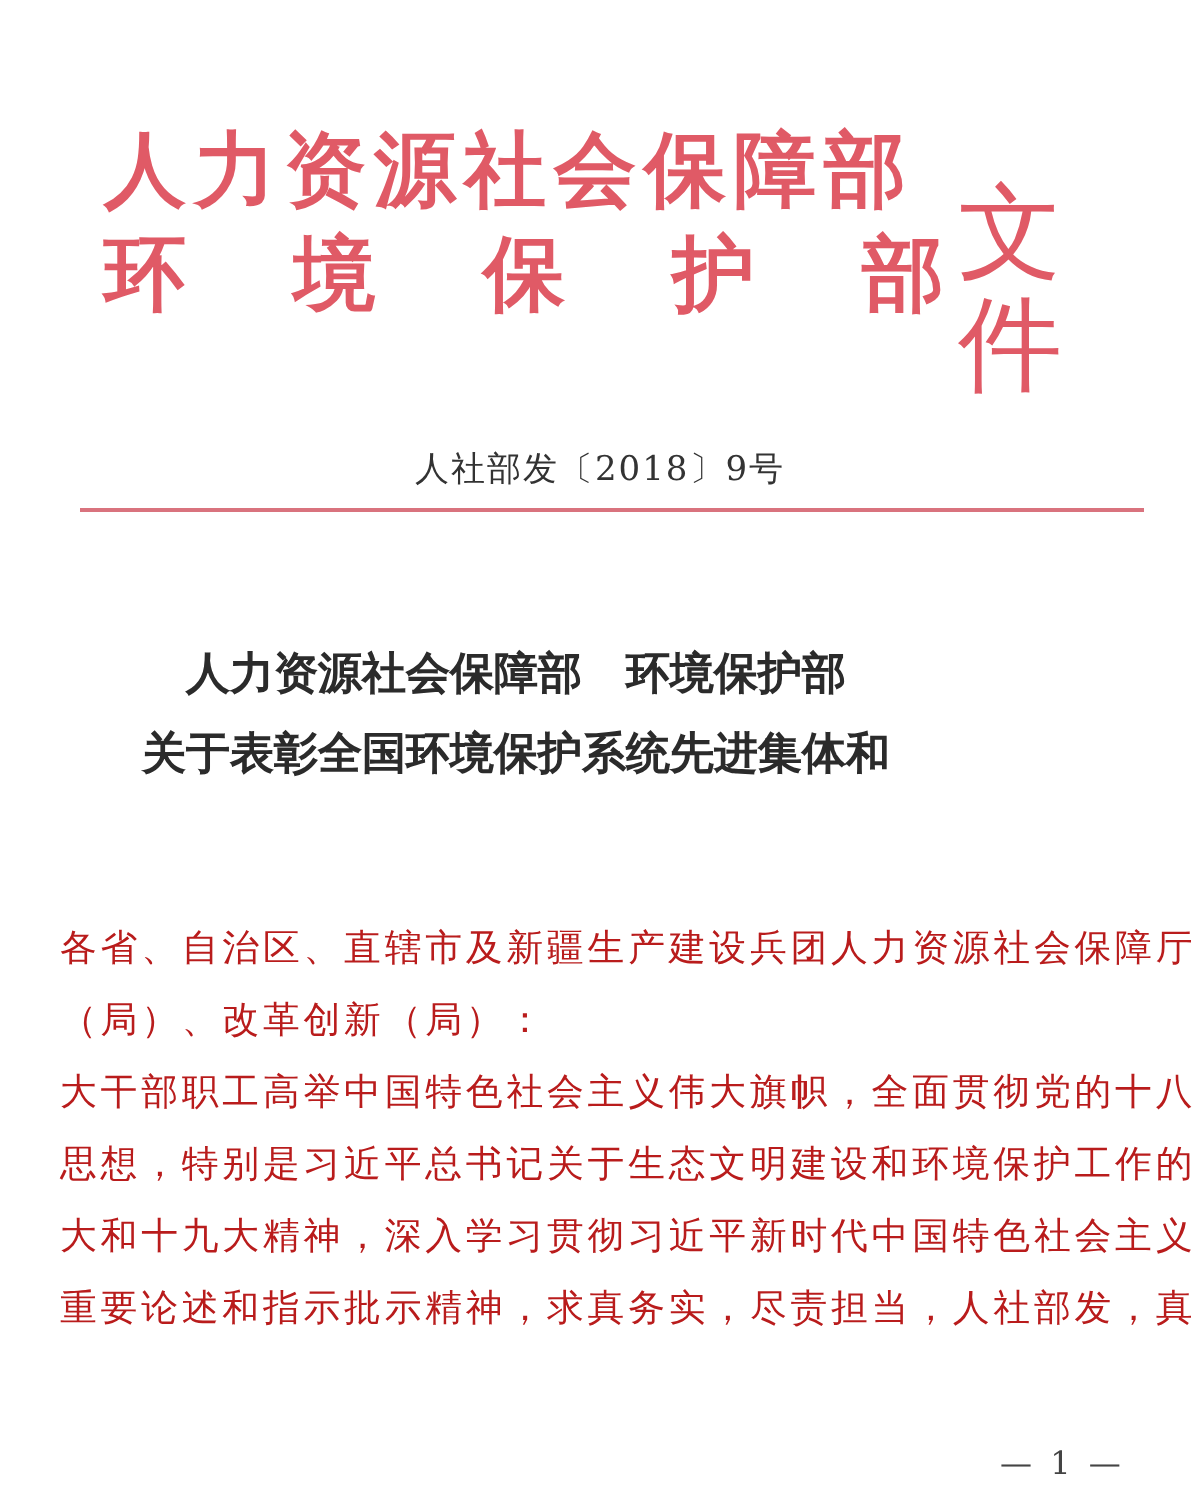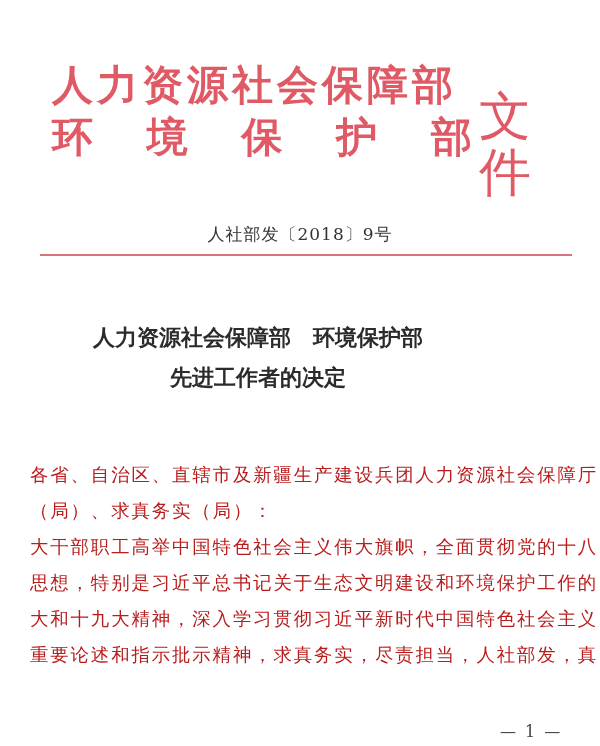--- a/index.html
+++ b/index.html
@@ -12,21 +12,21 @@
   }
   .header-row {
     position: absolute; left: 0; color: #e05a66; font-family: "DejaVu Serif", serif;
     font-weight: bold; font-size: 41px; line-height: 46px; white-space: nowrap;
   }
   .row1 { top: 0; letter-spacing: 4px; }
   .row2 { top: 52px; width: 420px; display: flex; justify-content: space-between; }
   .row2 span { display: inline-block; }
   .wenjian {
     position: absolute; left: 427px; top: 27px; color: #e05a66;
-    font-family: Liberation Serif, serif; font-size: 52px; line-height: 56px; font-weight: normal;
+    font-family: Liberation Sans, sans-serif; font-size: 52px; line-height: 56px; font-weight: normal;
     letter-spacing: -2px;
   }
   .doc-number {
     position: absolute; left: 0; width: 600px; top: 223px; text-align: center;
     font-size: 17px; color: #333; letter-spacing: 1px;
   }
   .red-rule {
     position: absolute; left: 40px; width: 532px; top: 254px; height: 2px;
     background: #d9737e;
   }
@@ -60,25 +60,25 @@
     <span>部</span>
   </div>
   <div class="wenjian">文件</div>
 </div>
 
 <div class="doc-number">人社部发〔2018〕9号</div>
 <div class="red-rule"></div>
 
 <div class="title">
   <div>人力资源社会保障部　环境保护部</div>
-  <div>先进工作者的决定</div>
+  <div>关于表彰全国环境保护系统先进集体和</div>
 </div>
 
 <div class="body-text">
   <div class="line">各省、自治区、直辖市及新疆生产建设兵团人力资源社会保障厅</div>
-  <div class="line">（局）、求真务实（局）：</div>
+  <div class="line">（局）、改革创新（局）：</div>
   <div class="line">大干部职工高举中国特色社会主义伟大旗帜，全面贯彻党的十八</div>
   <div class="line">思想，特别是习近平总书记关于生态文明建设和环境保护工作的</div>
   <div class="line">大和十九大精神，深入学习贯彻习近平新时代中国特色社会主义</div>
   <div class="line">重要论述和指示批示精神，求真务实，尽责担当，人社部发，真</div>
 </div>
 
 <div class="page-number">— 1 —</div>
 
 </body></html>

